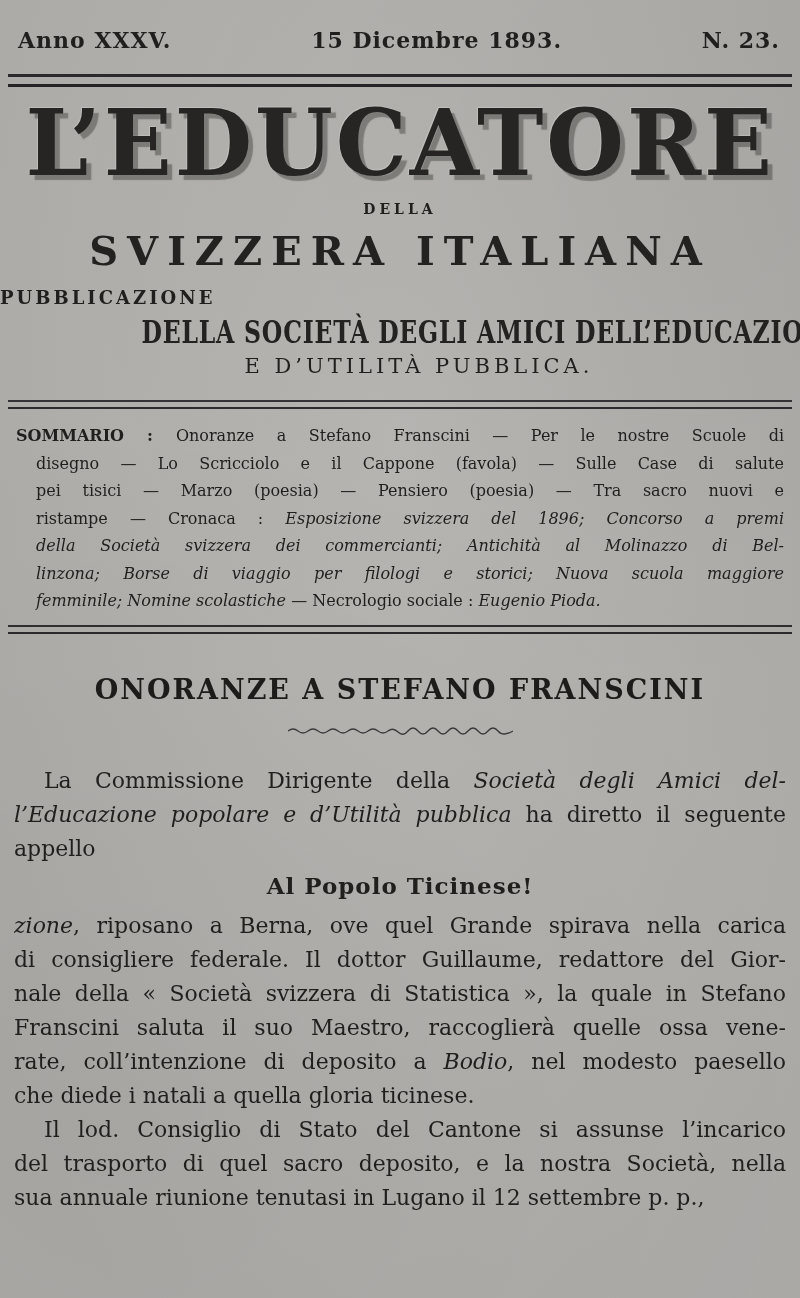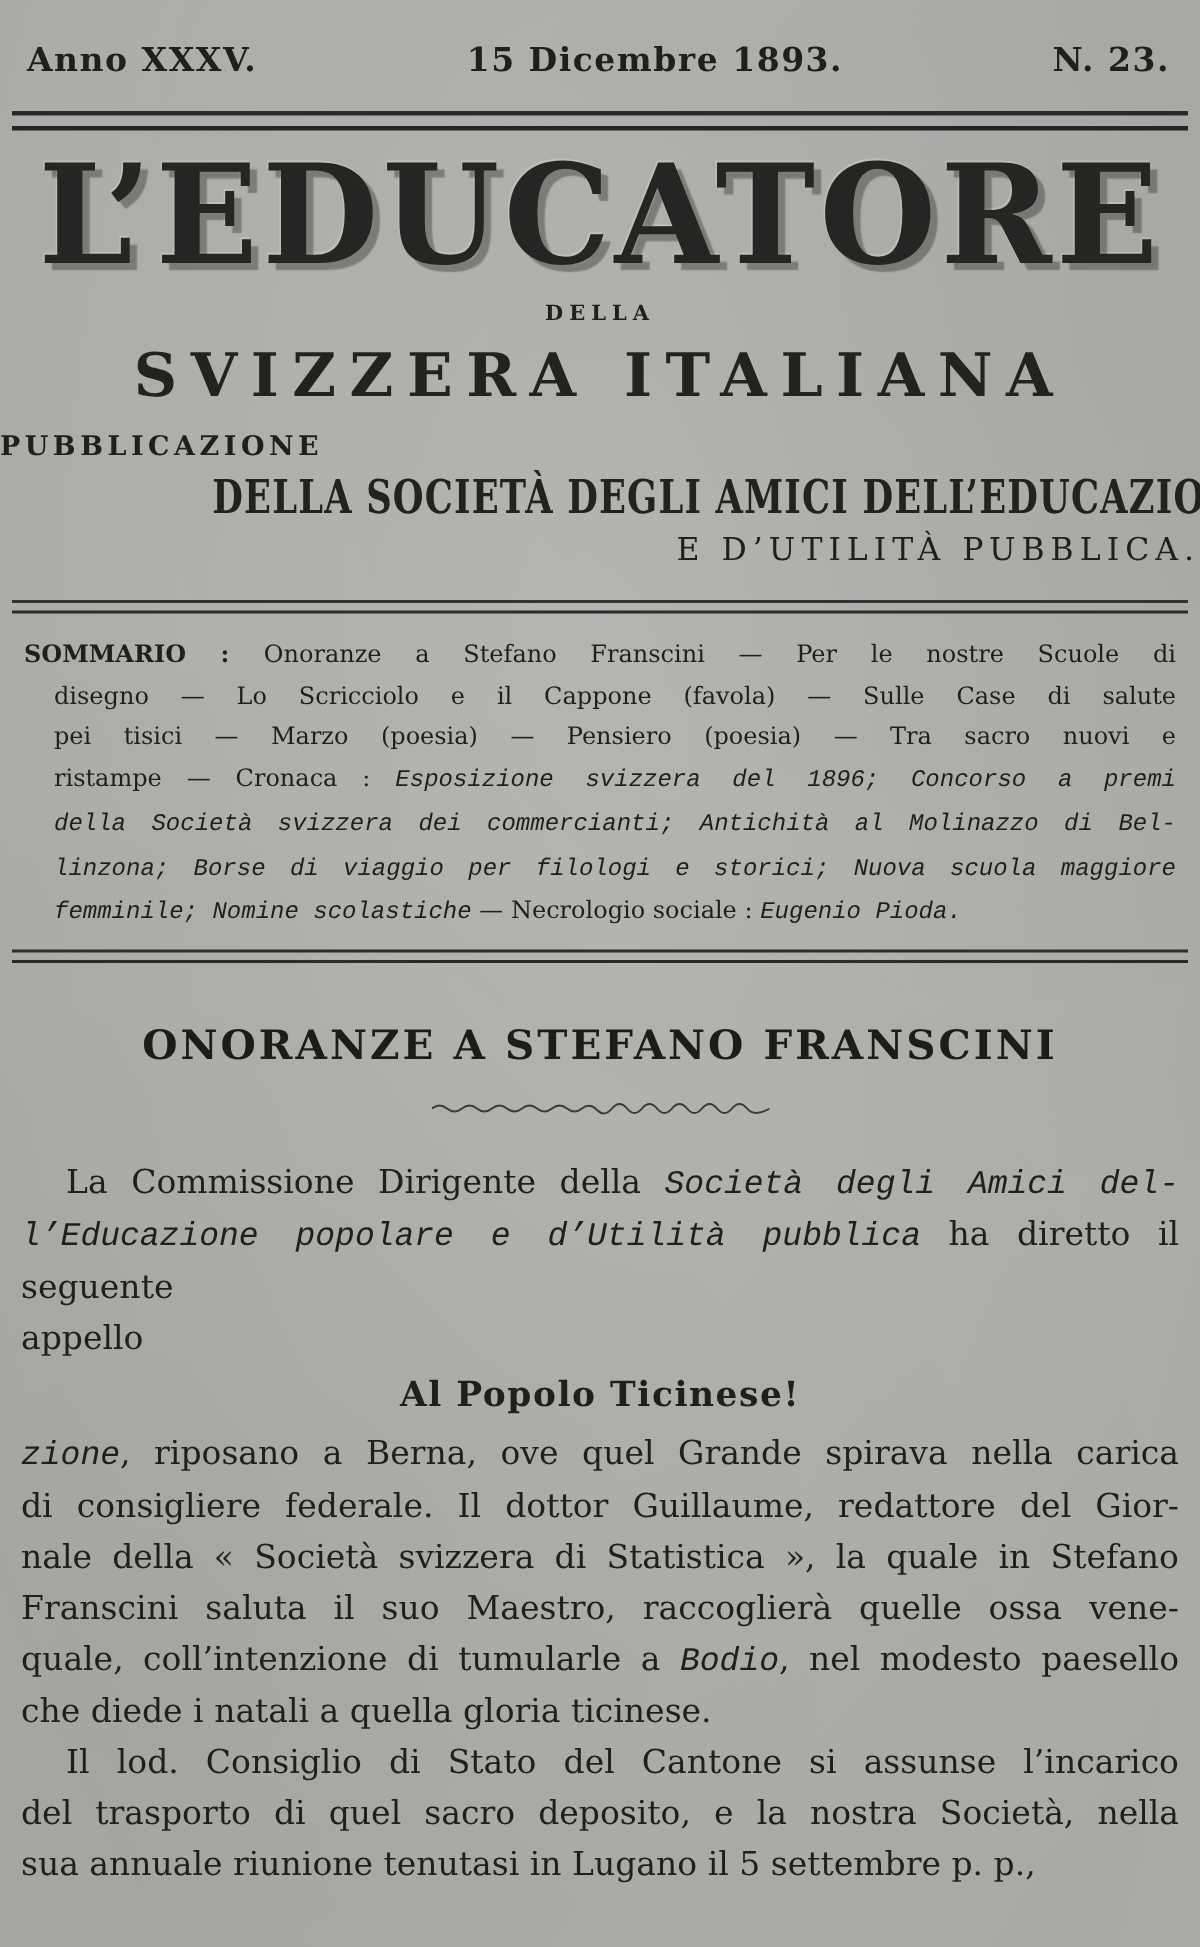--- a/index.html
+++ b/index.html
@@ -33,37 +33,37 @@
     text-shadow:5px 5px 1px rgba(40,40,36,0.38), -1px -1px 0 rgba(235,235,230,0.25);
     transform:scaleX(0.97);transform-origin:center;
   }
   .della{margin-top:8px;text-align:center;font-size:14px;font-weight:bold;letter-spacing:4px;}
   .region{margin-top:12px;text-align:center;font-size:40px;line-height:44px;
           font-weight:bold;letter-spacing:9px;color:#232221;}
   .pubbl{margin-top:14px;text-align:left;font-size:18px;font-weight:bold;letter-spacing:3px;}
   .soc1{margin-top:8px;text-align:center;white-space:nowrap;}
   .soc1 .t{display:inline-block;font-size:31px;line-height:33px;font-weight:bold;
            letter-spacing:1px;transform:scaleX(0.76);transform-origin:center;color:#232221;}
-  .soc2{margin-top:5px;text-align:right;font-size:21px;letter-spacing:4px;color:#27262.5;padding-left:38px;}
+  .soc2{margin-top:5px;text-align:center;font-size:21px;letter-spacing:4px;color:#27262.5;padding-left:38px;}
   
   .sommario{margin:13px 16px 0 16px;font-size:16px;line-height:27.5px;}
   
   .art-title{margin-top:40px;text-align:center;font-size:27px;font-weight:bold;
              letter-spacing:2px;color:#1d1c1b;}
   .squiggle{margin-top:16px;text-align:center;}
   .para{margin:0 14px 0 14px;font-size:22px;line-height:34px;}
   .para.p1{margin-top:24px;}
   .appeal{margin-top:6px;text-align:center;font-size:23px;font-weight:bold;letter-spacing:1px;}
   .para.p2{margin-top:10px;}
   
   .tline{text-align:justify;text-align-last:justify;overflow:hidden;white-space:normal;}
   .tline.nj{text-align-last:left;}
   .tline.ind{text-indent:30px;}
   .tline.hang{padding-left:20px;}
-  .it{font-style:italic;font-family:Liberation Mono, monospace;}
+  .it{font-style:italic;}
   .bd{font-weight:bold;}
 </style>
 </head>
 <body>
 
 <div class="page">
 
   <div class="hdr">
     <span>Anno XXXV.</span>
     <span>15 Dicembre 1893.</span>
@@ -112,22 +112,22 @@
       <div class="tline nj"><span>appello</span></div>
     </div>
 
   <div class="appeal">Al Popolo Ticinese!</div>
 
   <div class="para p2">
       <div class="tline"><span class="it">zione</span><span>, riposano a Berna, ove quel Grande spirava nella carica</span></div>
       <div class="tline"><span>di consigliere federale. Il dottor Guillaume, redattore del Gior-</span></div>
       <div class="tline"><span>nale della « Società svizzera di Statistica », la quale in Stefano</span></div>
       <div class="tline"><span>Franscini saluta il suo Maestro, raccoglierà quelle ossa vene-</span></div>
-      <div class="tline"><span>quale, coll’intenzione di tumularle a </span><span class="it">Bodio</span><span>, nel modesto paesello</span></div>
+      <div class="tline"><span>rate, coll’intenzione di deposito a </span><span class="it">Bodio</span><span>, nel modesto paesello</span></div>
       <div class="tline nj"><span>che diede i natali a quella gloria ticinese.</span></div>
     </div>
   <div class="para">
       <div class="tline ind"><span>Il lod. Consiglio di Stato del Cantone si assunse l’incarico</span></div>
       <div class="tline"><span>del trasporto di quel sacro deposito, e la nostra Società, nella</span></div>
-      <div class="tline nj"><span>sua annuale riunione tenutasi in Lugano il 5 settembre p. p.,</span></div>
+      <div class="tline nj"><span>sua annuale riunione tenutasi in Lugano il 12 settembre p. p.,</span></div>
     </div>
 
 </div>
 
 </body></html>

